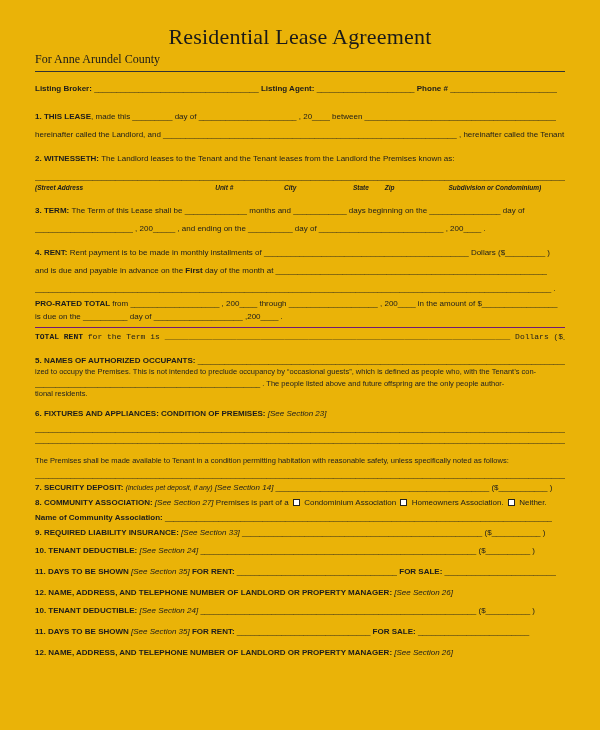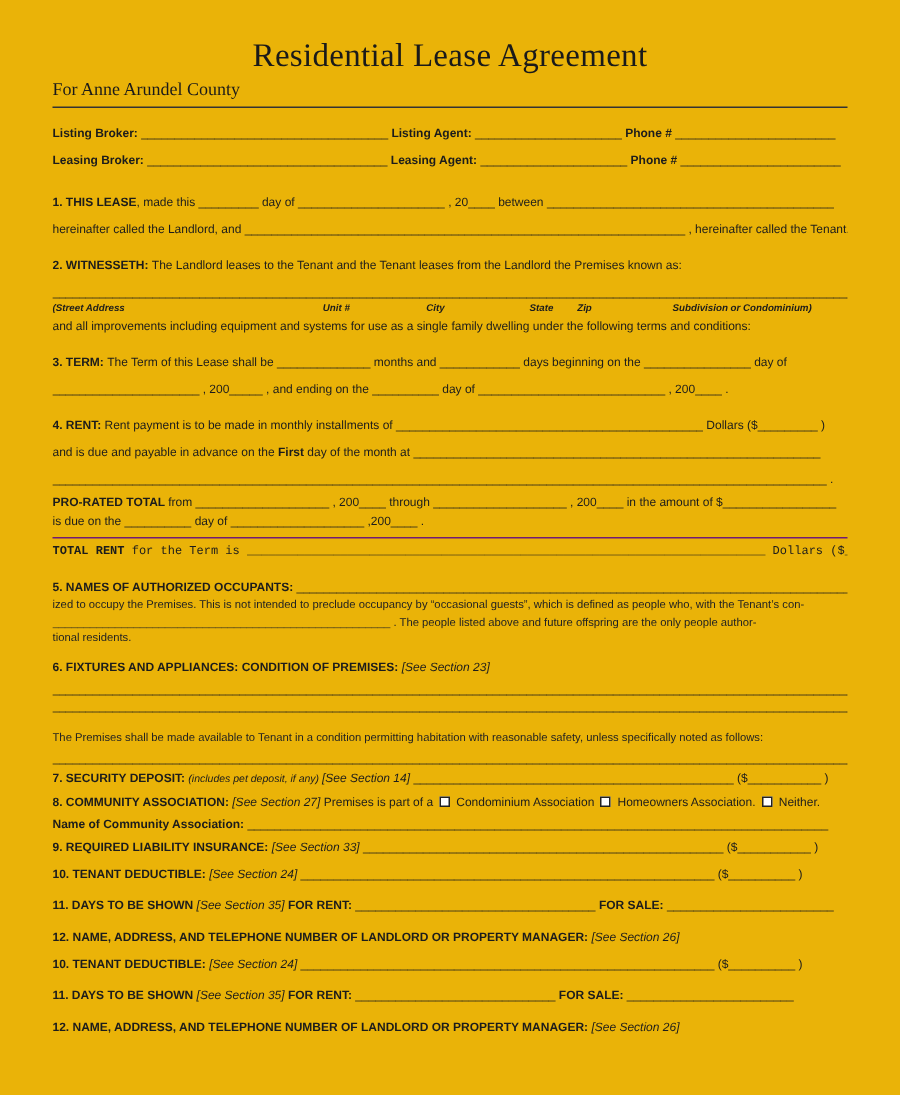--- a/index.html
+++ b/index.html
@@ -40,34 +40,32 @@
 </style>
 </head>
 <body>
 
 <div class="page">
   <h1 class="title">Residential Lease Agreement</h1>
   <div class="subtitle">For Anne Arundel County</div>
   <div class="head-divider"></div>
   <div class="doc-body">
       <div class="line g2"><span class="s-b">Listing Broker: </span><span class="s-n">_____________________________________  </span><span class="s-b">Listing Agent: </span><span class="s-n">______________________  </span><span class="s-b">Phone #  </span><span class="s-n">________________________</span></div>
-      <div class="line g3"><span class="s-b">Leasing Broker: </span><span class="s-n">____________________________________  </span><span class="s-b">Leasing Agent: </span><span class="s-n">______________________  </span><span class="s-b">Phone #  </span><span class="s-n">________________________</span></div>
       <div class="line g6"><span class="s-b">1. THIS LEASE</span><span class="s-n">, made this _________ day of ______________________ , 20____ between ___________________________________________</span></div>
       <div class="line g3"><span class="s-n">hereinafter called the Landlord, and __________________________________________________________________ , hereinafter called the Tenant.</span></div>
       <div class="line g5"><span class="s-b">2. WITNESSETH: </span><span class="s-n">The Landlord leases to the Tenant and the Tenant leases from the Landlord the Premises known as:</span></div>
       <div class="line g3"><span class="s-n">____________________________________________________________________________________________________________________________</span></div>
       <div class="line g0 cols">
         <span class="col-label" style="left: 0%;">(Street Address</span>
         <span class="col-label" style="left: 34%;">Unit #</span>
         <span class="col-label" style="left: 47%;">City</span>
         <span class="col-label" style="left: 60%;">State</span>
         <span class="col-label" style="left: 66%;">Zip</span>
         <span class="col-label" style="left: 78%;">Subdivision or Condominium)</span>
       </div>
-      <div class="line g1"><span class="s-n">and all improvements including equipment and systems for use as a single family dwelling under the following terms and conditions:</span></div>
       <div class="line g5"><span class="s-b">3. TERM: </span><span class="s-n">The Term of this Lease shall be ______________ months and ____________ days beginning on the ________________ day of</span></div>
       <div class="line g3"><span class="s-n">______________________ , 200_____ , and ending on the __________ day of ____________________________ , 200____ .</span></div>
       <div class="line g5"><span class="s-b">4. RENT: </span><span class="s-n">Rent payment is to be made in monthly installments of ______________________________________________ Dollars  ($_________ )</span></div>
       <div class="line g3"><span class="s-n">and is due and payable in advance on the </span><span class="s-b">First</span><span class="s-n"> day of the month at _____________________________________________________________</span></div>
       <div class="line g3"><span class="s-n">____________________________________________________________________________________________________________________ .</span></div>
       <div class="line g2"><span class="s-b">PRO-RATED TOTAL </span><span class="s-n">from ____________________ , 200____ through ____________________ , 200____ in the amount of $_________________</span></div>
       <div class="line g1"><span class="s-n">is due on the __________ day of ____________________ ,200____ .</span></div>
       <div class="line g2 rule-above"><span class="s-b">TOTAL RENT </span><span class="s-n">for the Term is ________________________________________________________________________ Dollars ($______________ ).</span></div>
       <div class="line g5"><span class="s-b">5. NAMES OF AUTHORIZED OCCUPANTS: </span><span class="s-n">____________________________________________________________________________________</span></div>
       <div class="line g0 para"><span class="s-n">ized to occupy the Premises. This is not intended to preclude occupancy by “occasional guests”, which is defined as people who, with the Tenant’s con-</span></div>

